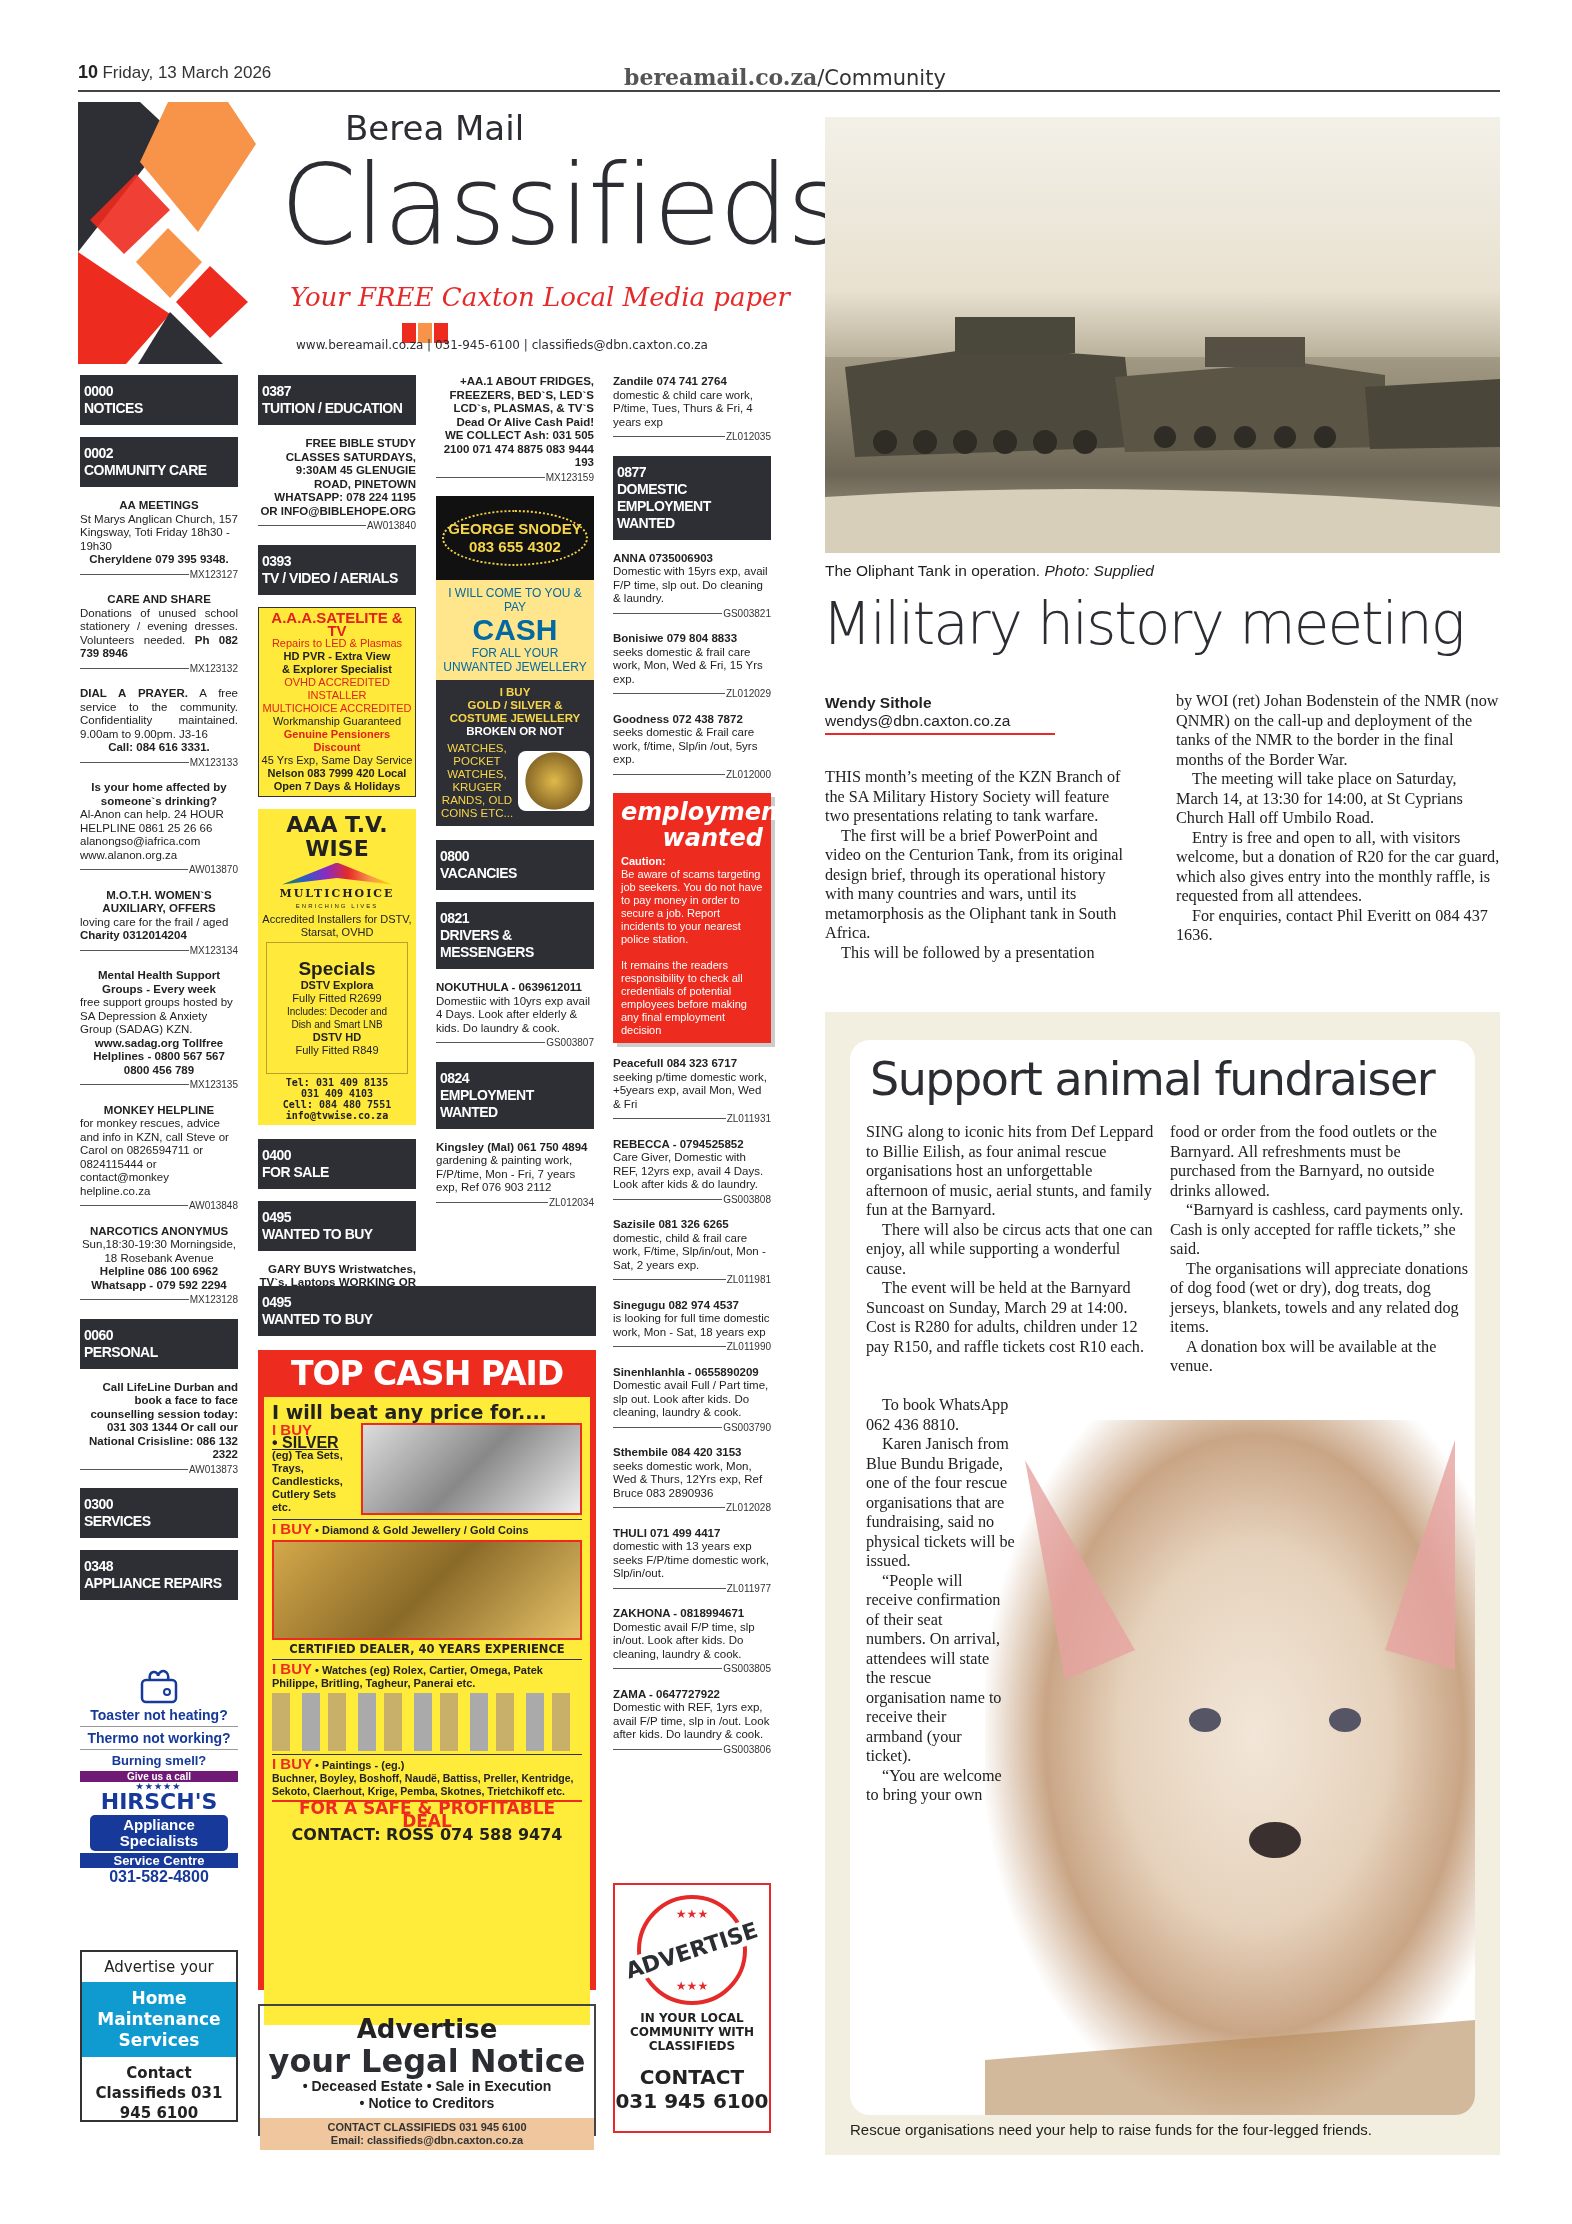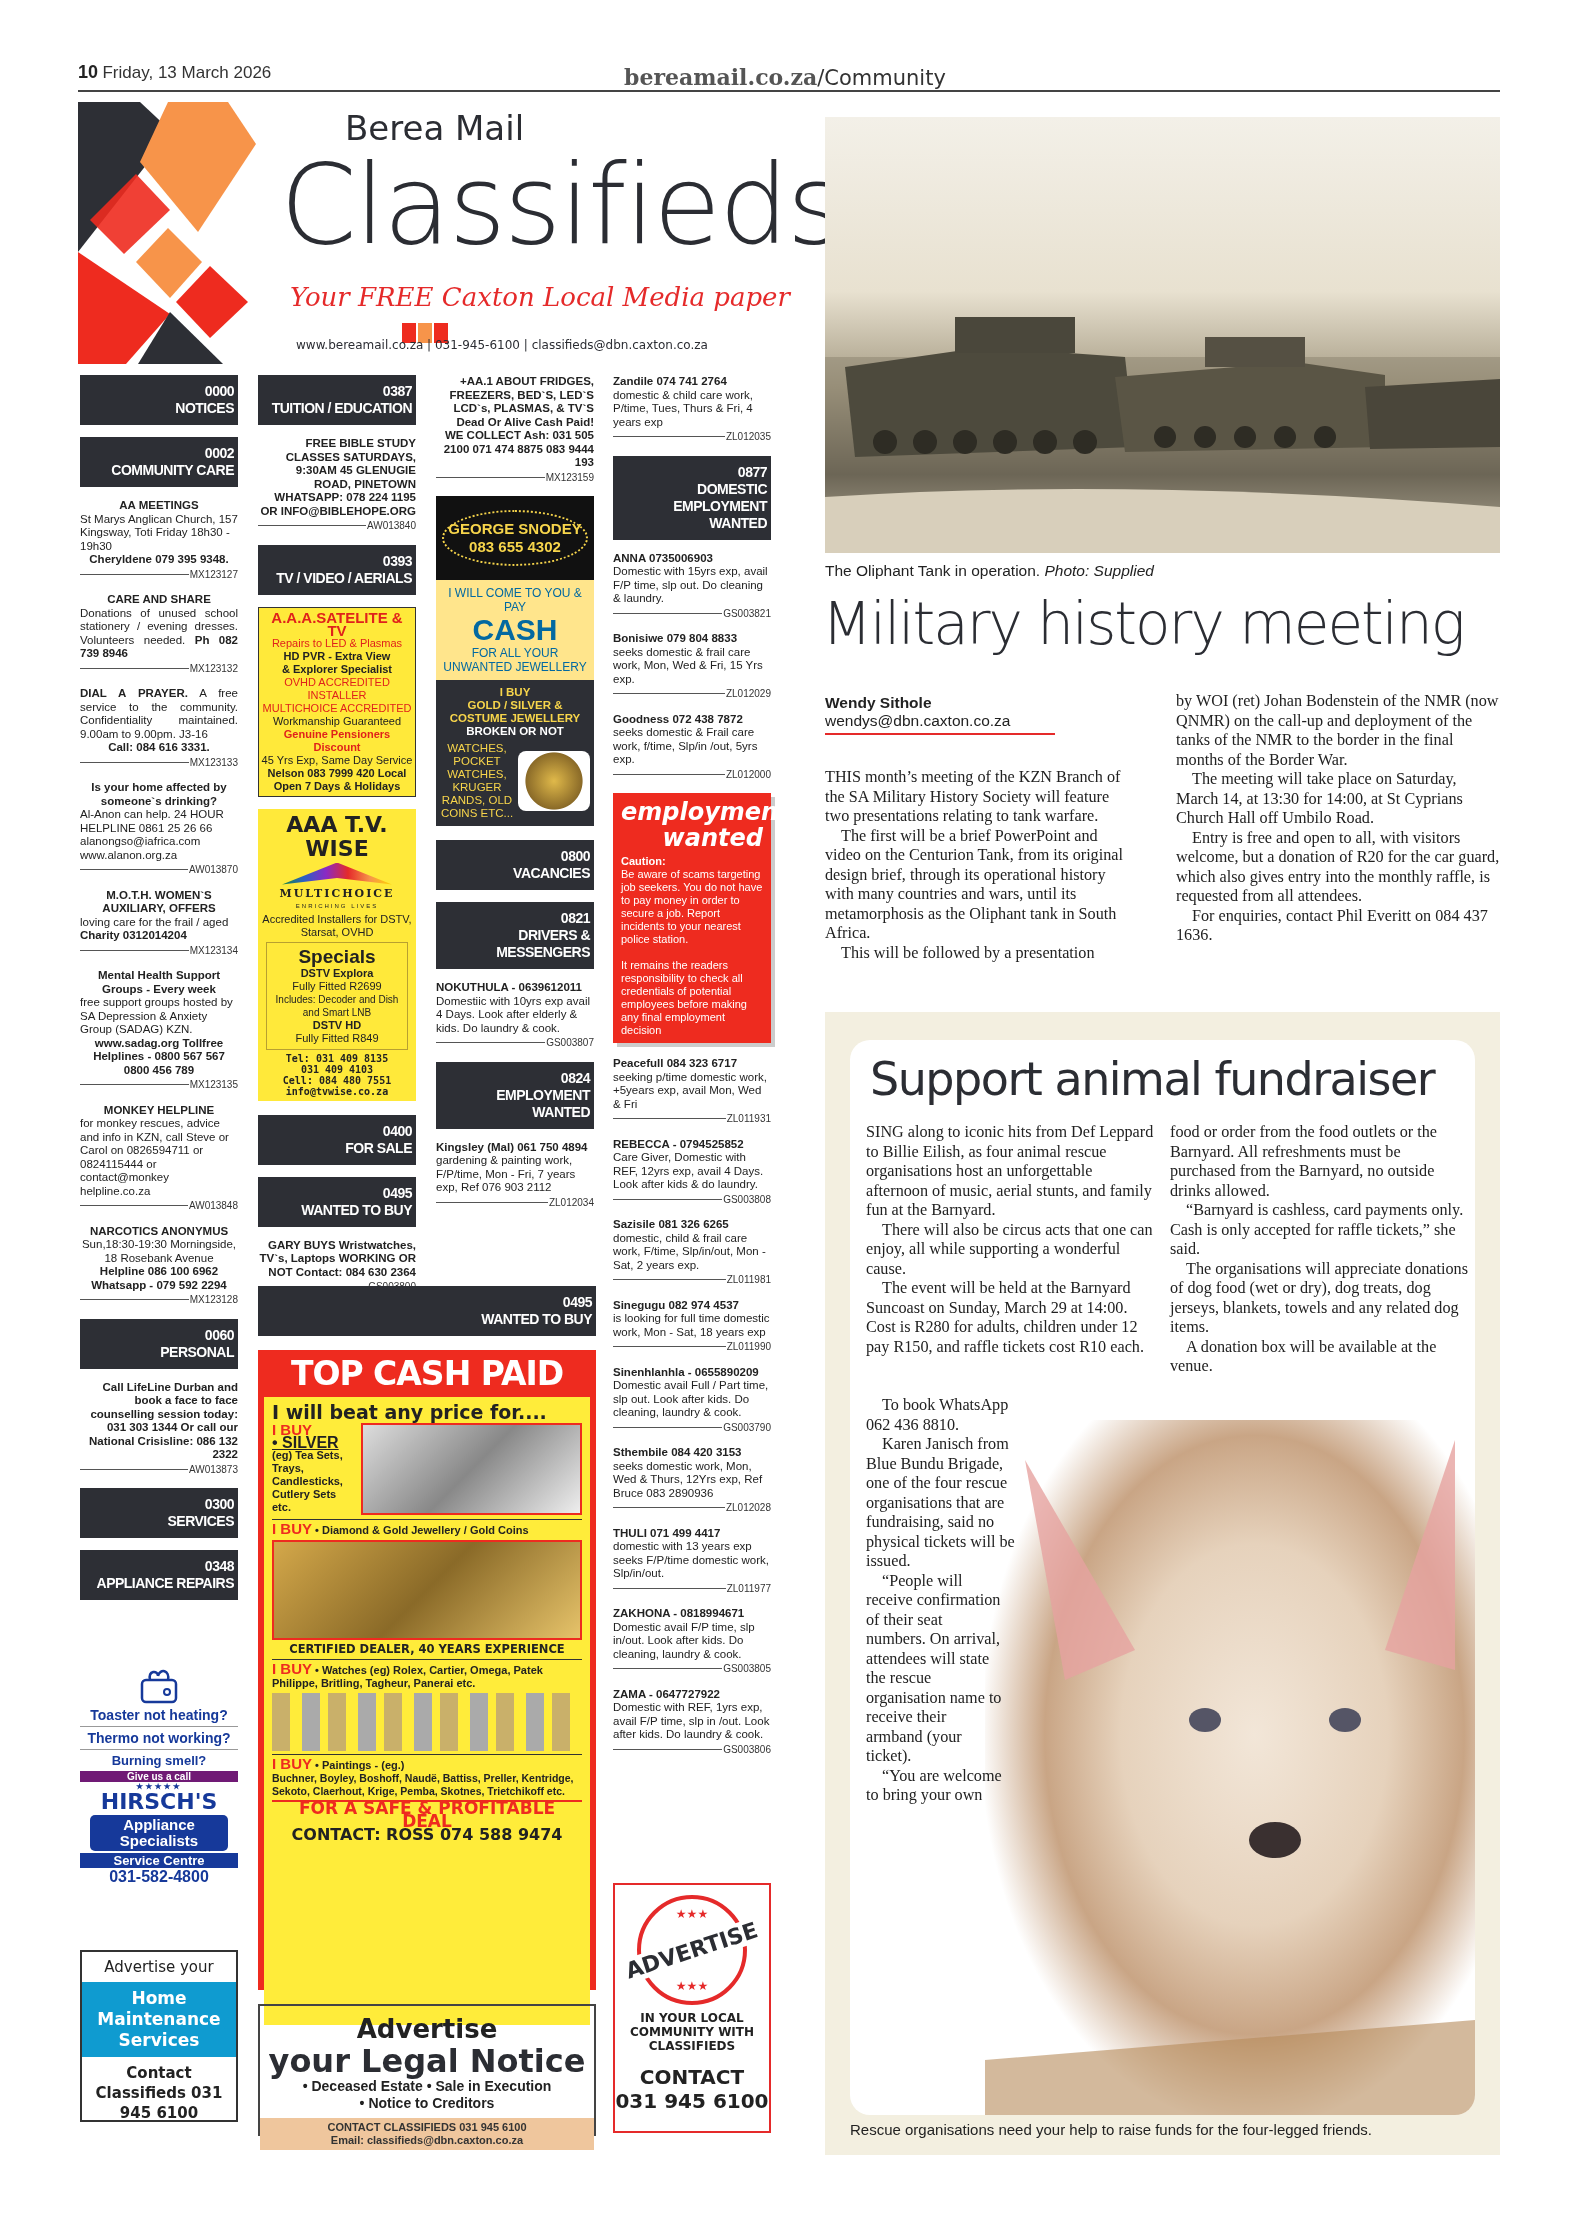--- a/index.html
+++ b/index.html
@@ -14,21 +14,21 @@
   
   .logo{left:78px;top:102px;width:186px;height:262px;overflow:hidden}
   .brand1{left:345px;top:108px;font-family:"DejaVu Sans",sans-serif;font-size:34px;color:#2b2d33}
   .brand2{left:280px;top:150px;font-family:"DejaVu Sans",sans-serif;font-weight:200;font-size:110px;letter-spacing:-2px;color:#2b2d33;line-height:1}
   .brand3{left:290px;top:282px;font-family:"DejaVu Serif",serif;font-style:italic;font-size:26px;color:#e52a2a}
   .brandsq{left:402px;top:323px;display:flex;gap:2px}
   .brandsq span{width:14px;height:20px;display:block}
   .brandurl{left:296px;top:338px;font-size:12px;color:#2b2d33;font-family:"DejaVu Sans",sans-serif}
   
   .col{position:absolute;width:158px;font-size:11.5px;line-height:13.5px}
-  .hdr{background:#2d2f35;color:#fff;text-align:right;font-family:"Liberation Sans",sans-serif;font-weight:bold;font-size:14px;line-height:17px;padding:8px 4px;margin-bottom:12px;letter-spacing:-.5px;transform-origin:center}
+  .hdr{background:#2d2f35;color:#fff;text-align:left;font-family:"Liberation Sans",sans-serif;font-weight:bold;font-size:14px;line-height:17px;padding:8px 4px;margin-bottom:12px;letter-spacing:-.5px;transform-origin:center}
   .hdr .c{display:block;font-size:14px}
   .ad{margin-bottom:12px}
   .ad .t{font-weight:bold}
   .ad.center{text-align:right}
   .ref{display:flex;align-items:center;font-size:10px;color:#333;margin-top:1px}
   .ref::before{content:"";flex:1;border-top:1px solid #555;margin-right:1px}
   .just{text-align:justify}
   
   .aaa{background:#ffe93a;border:1px solid #333;text-align:center;padding:3px 2px;font-size:11px;line-height:13px;margin-bottom:12px}
   .aaa .r{color:#e0221b}
@@ -197,21 +197,21 @@
     <div>45 Yrs Exp, Same Day Service</div>
     <div style="font-weight:bold">Nelson 083 7999 420 Local</div>
     <div style="font-weight:bold">Open 7 Days &amp; Holidays</div>
   </div>
   <div class="tvwise">
     <div style="font-weight:900;font-size:22px;line-height:24px;font-family:'DejaVu Sans',sans-serif">AAA T.V. WISE</div>
     <div style="height:22px;background:linear-gradient(90deg,#1e8a3a,#2c5fc4,#8a2ac4,#e52a2a,#f7944a,#ffd400);clip-path:polygon(0 100%,50% 0,100% 100%,50% 70%);margin:2px 20px"></div>
     <div style="font-weight:bold;letter-spacing:2px;font-family:'DejaVu Serif',serif">MULTICHOICE</div>
     <div style="font-size:6px;letter-spacing:2px">ENRICHING LIVES</div>
     <div>Accredited Installers for DSTV, Starsat, OVHD</div>
-    <div style="border:1px solid #b8a030;margin:3px 4px;padding:4px">
+    <div style="border:1px solid #b8a030;margin:3px 4px;padding:16px">
       <div style="font-weight:bold;font-size:19px;line-height:20px">Specials</div>
       <div style="font-weight:900">DSTV Explora</div>
       <div>Fully Fitted R2699</div>
       <div style="font-size:10px">Includes: Decoder and Dish and Smart LNB</div>
       <div style="font-weight:900">DSTV HD</div>
       <div>Fully Fitted R849</div>
     </div>
     <div style="font-weight:bold;font-family:'DejaVu Sans Mono',monospace;font-size:10px;line-height:11px">
         <div>Tel: 031 409 8135</div>
         <div>031 409 4103</div>

